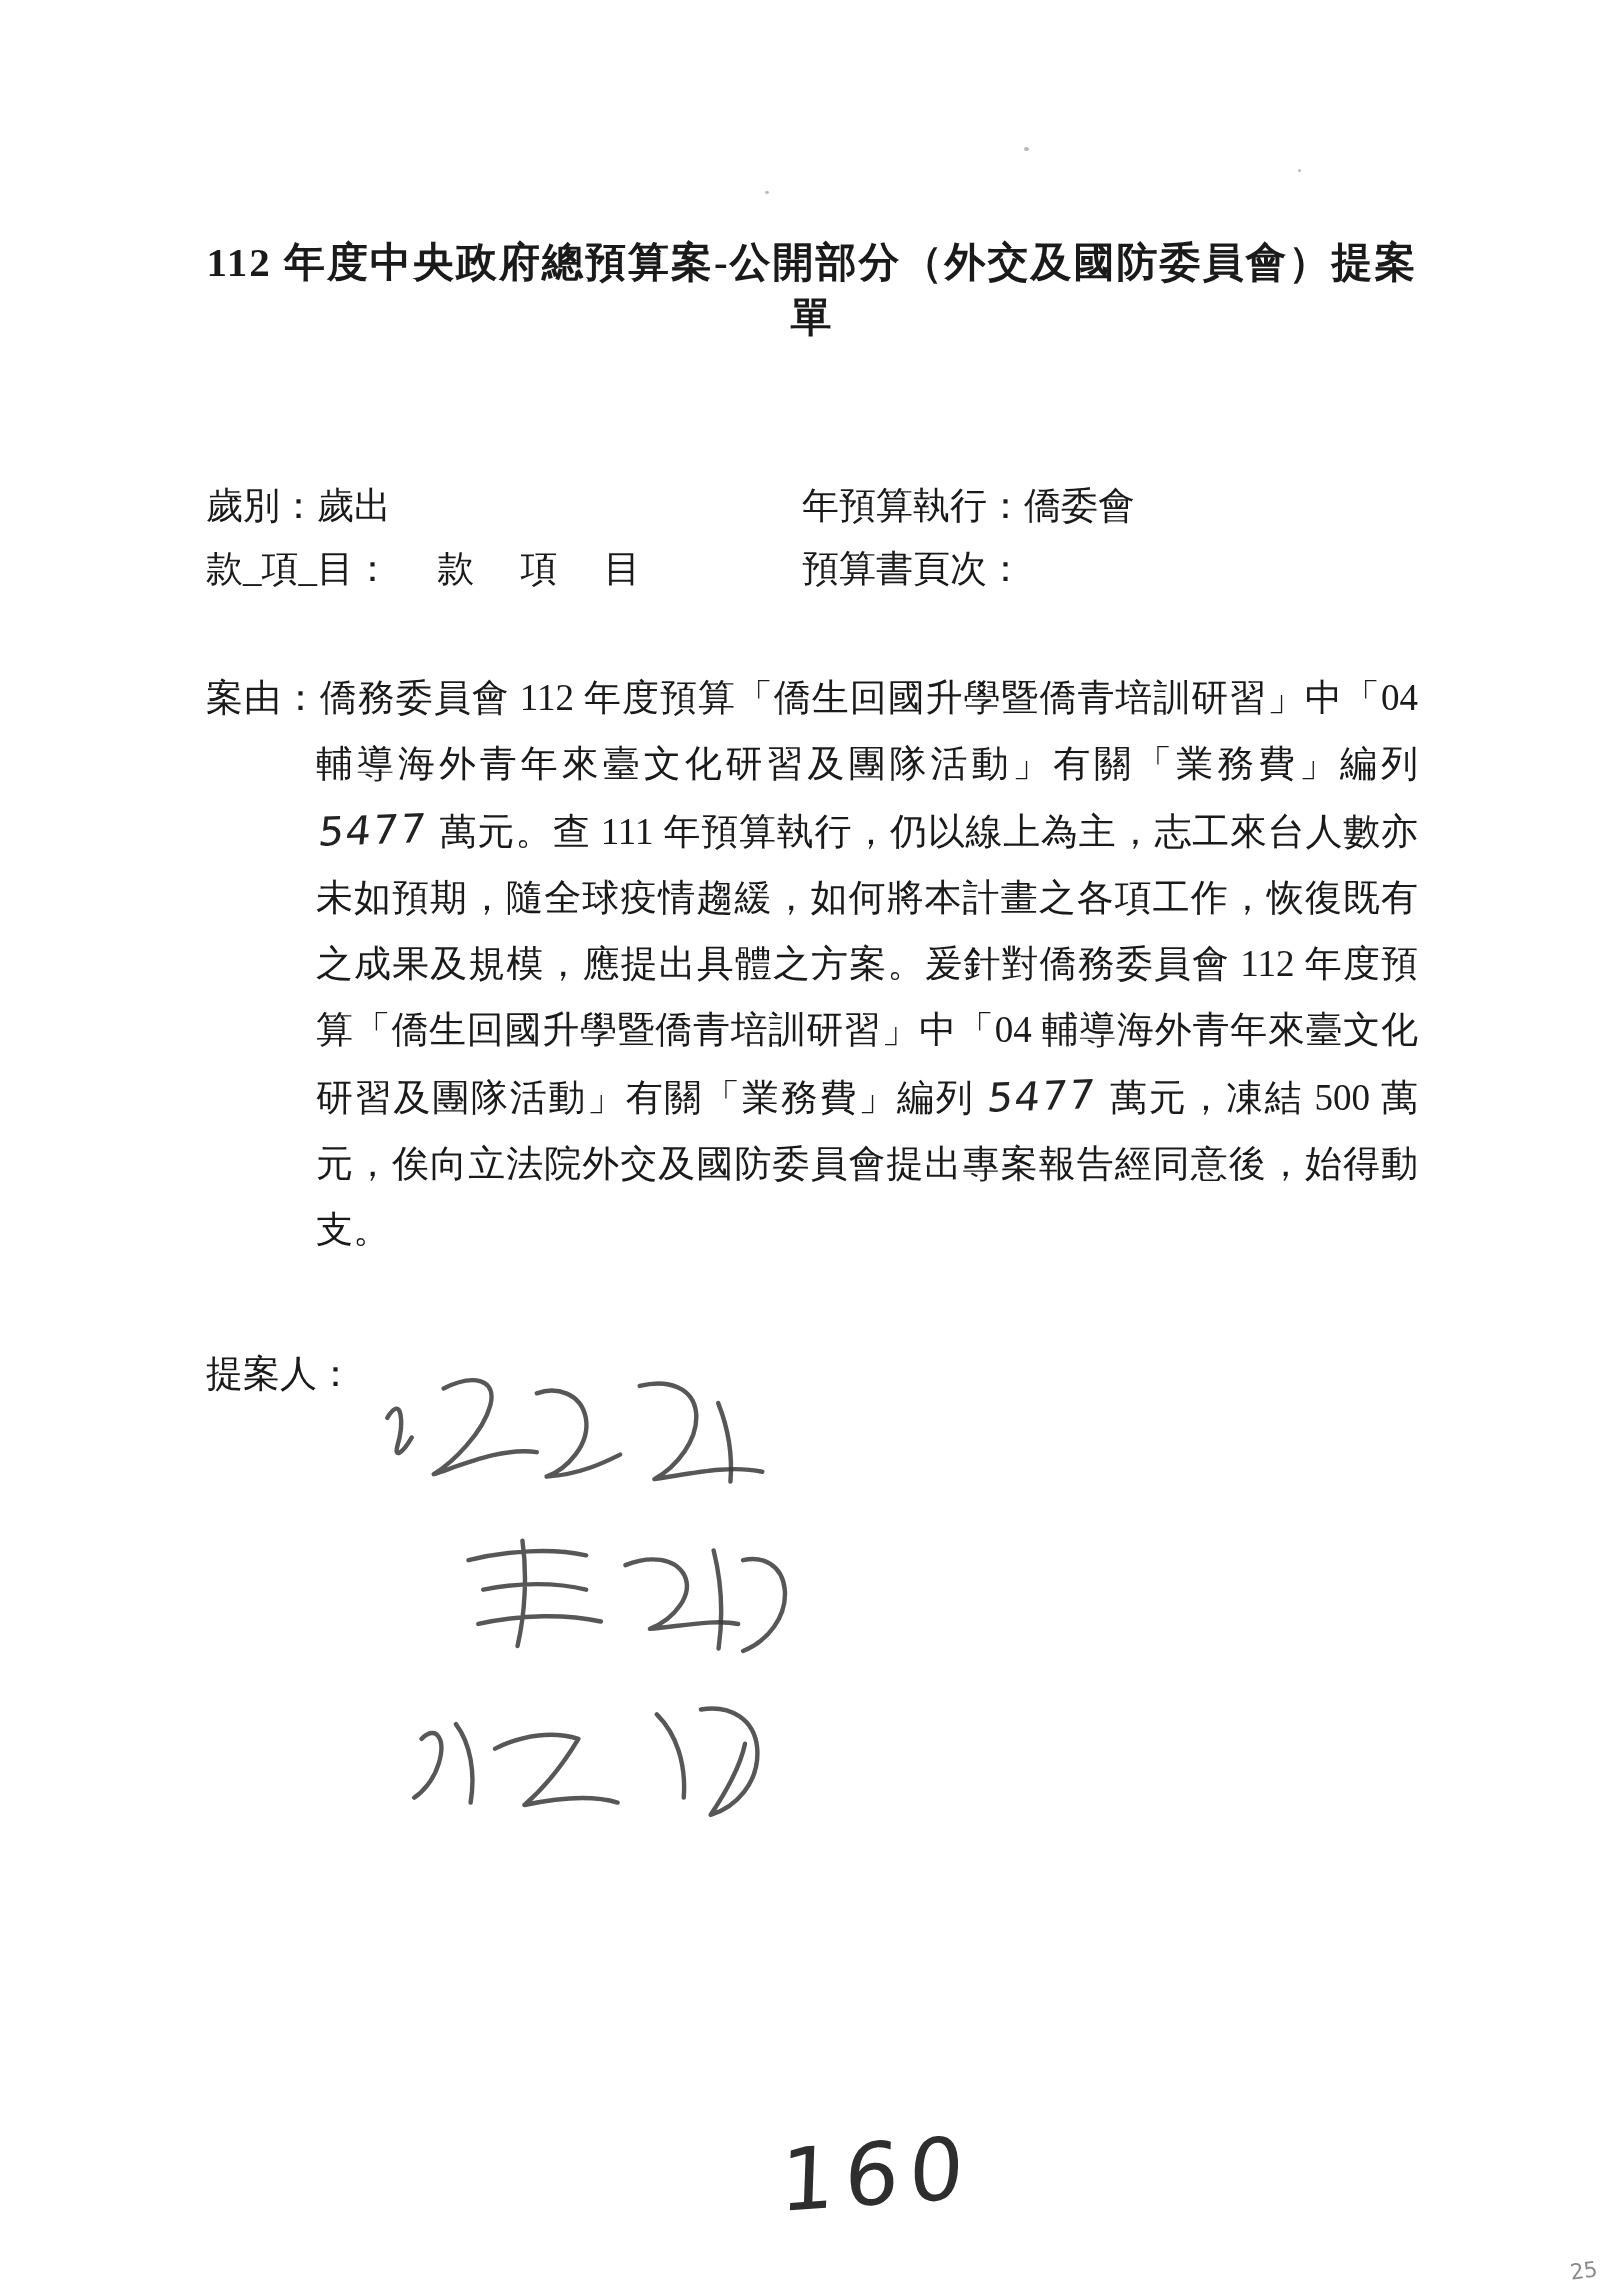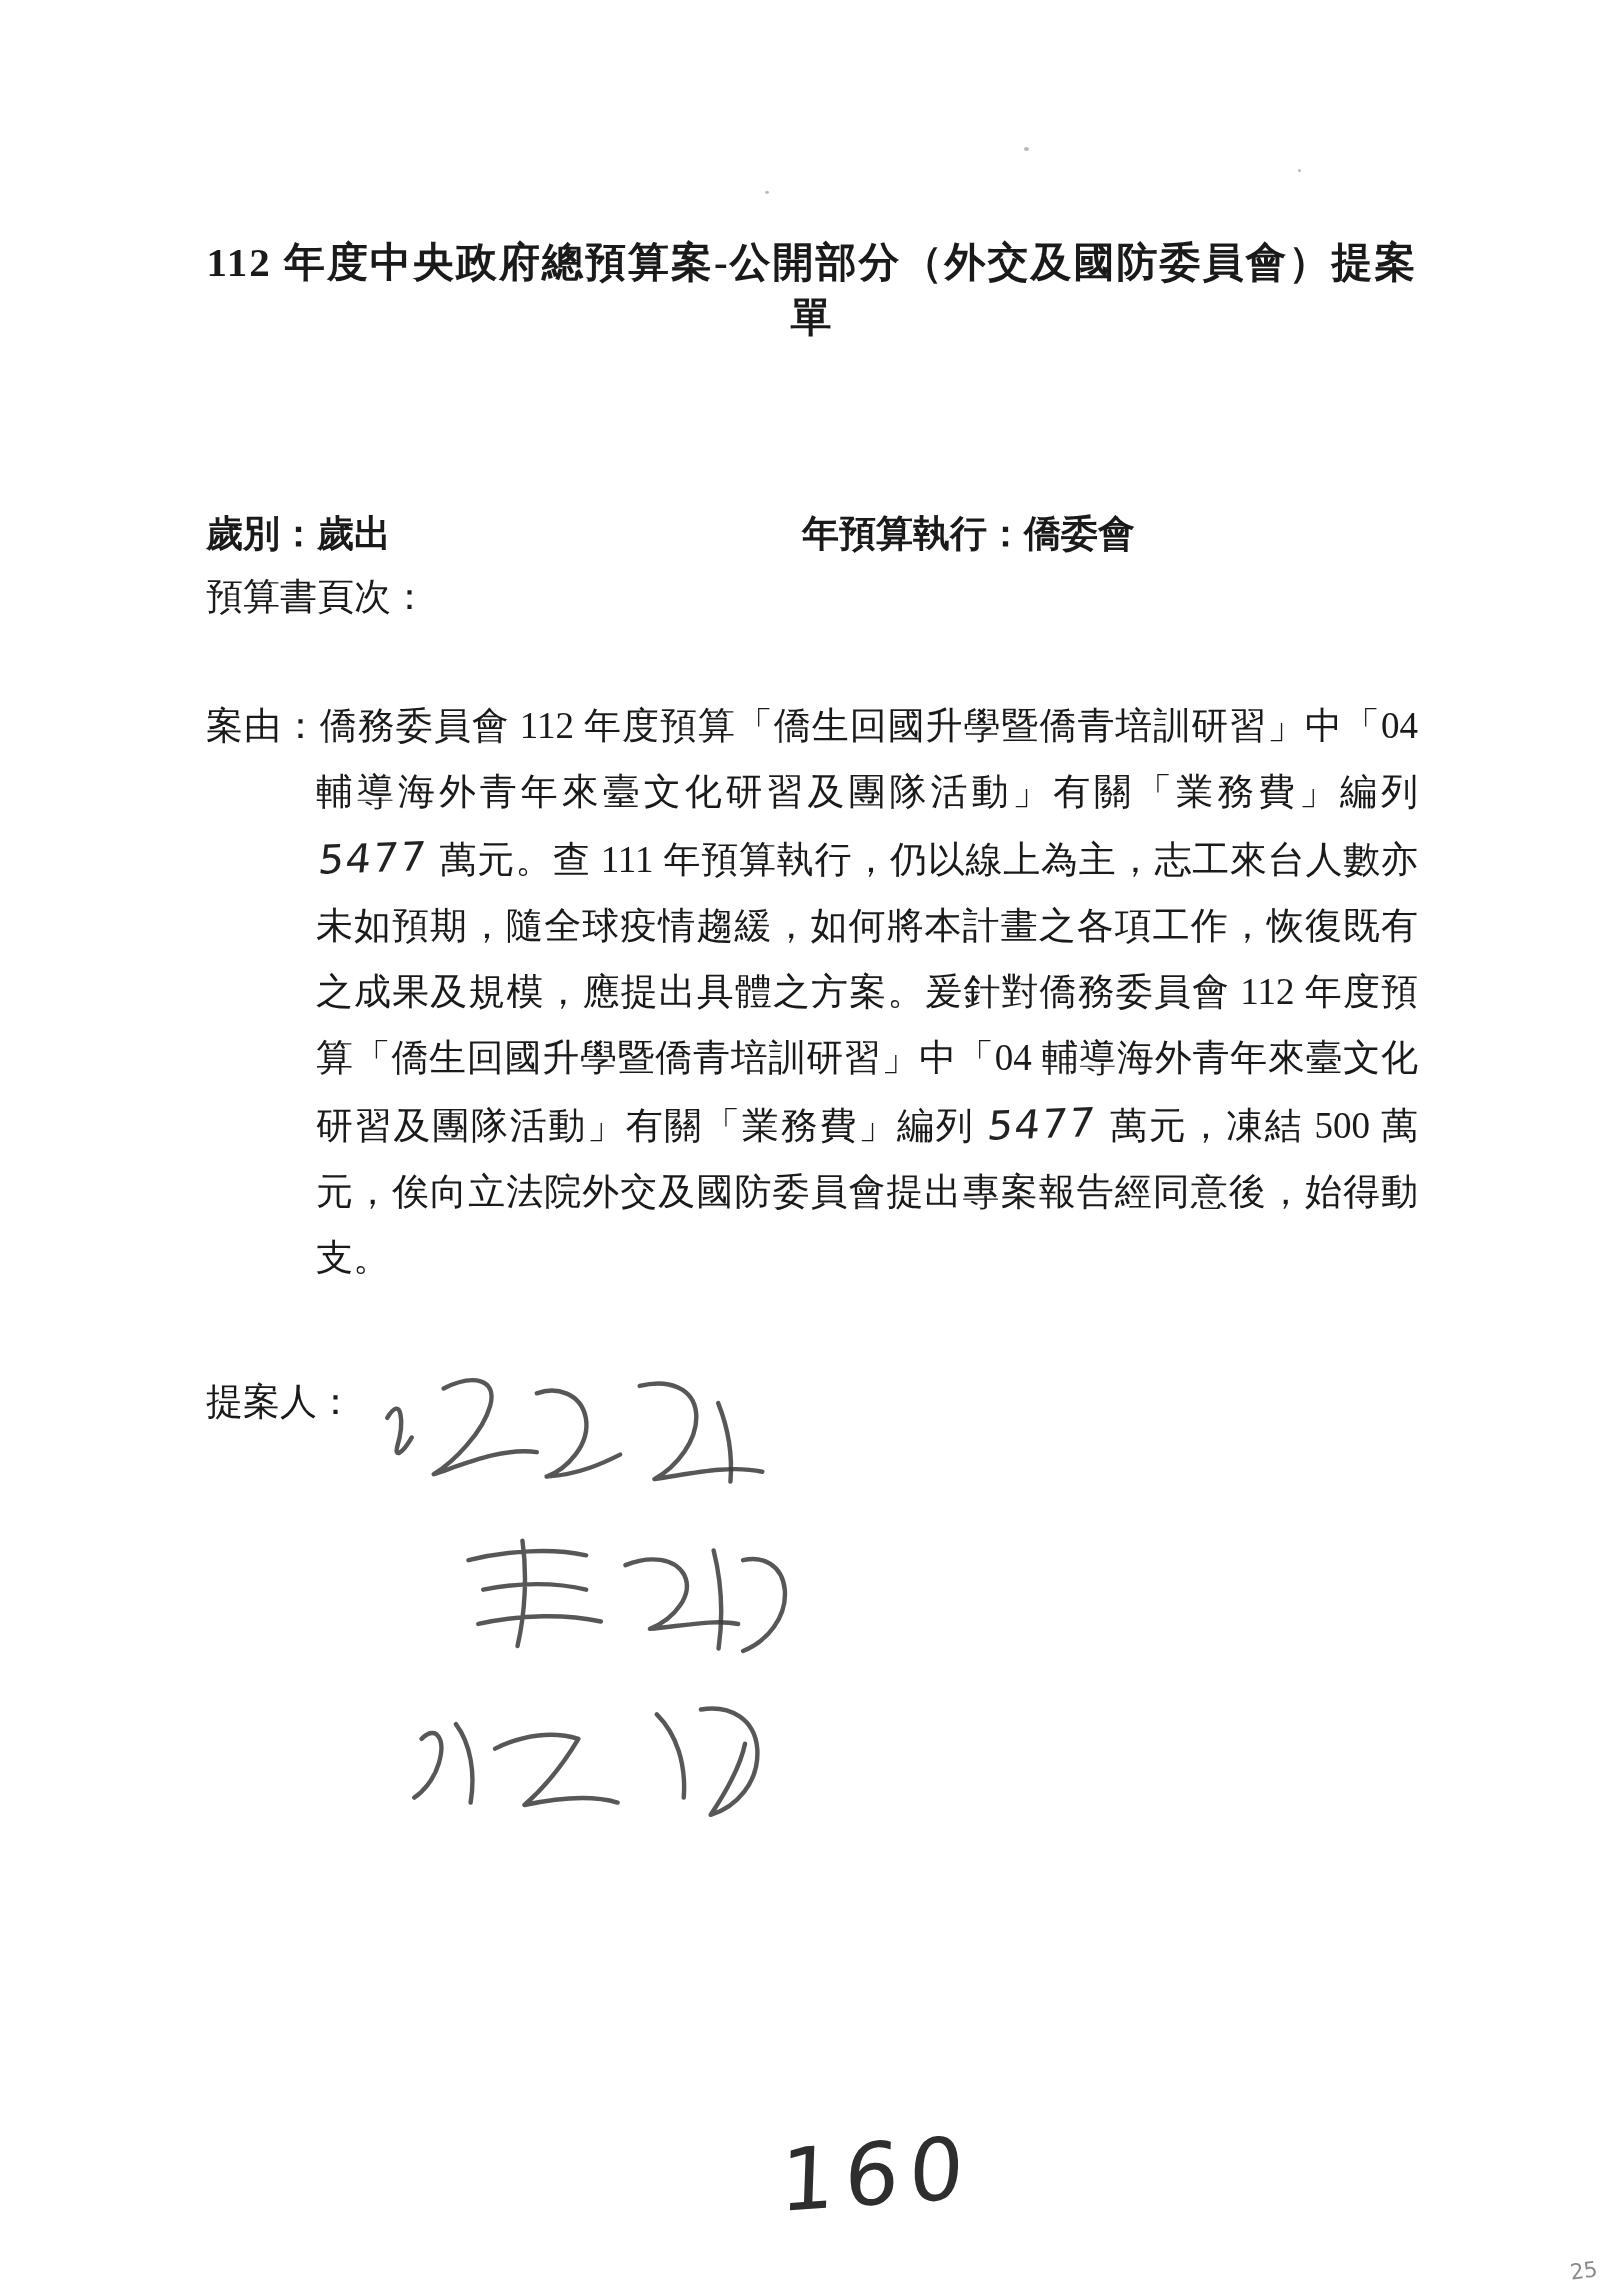--- a/index.html
+++ b/index.html
@@ -31,21 +31,21 @@
     display: flex;
     font-size: 37px;
     line-height: 1.0;
     margin-bottom: 25.5px;
     white-space: pre;
   }
   .field-row .left-col {
     width: 596px;
     flex: 0 0 auto;
   }
-  .bold { font-weight: bold; margin-top: 28px; }
+  .bold { font-weight: normal; }
   .case {
     margin-top: 78px;
     font-size: 37px;
     line-height: 66px;
     text-align: justify;
     padding-left: 110px;
     text-indent: -110px;
   }
   .handwritten {
     display: inline-block;
@@ -119,20 +119,21 @@
   <div class="content">
 
     <h1 class="doc-title">112 年度中央政府總預算案-公開部分（外交及國防委員會）提案單</h1>
 
     <div class="field-row">
       <span class="left-col bold">歲別：歲出</span>
       <span class="bold">年預算執行：僑委會</span>
     </div>
 
     <div class="field-row">
+      <span class="left-col">款_項_目：　 款　 項 　目</span>
       <span>預算書頁次：</span>
     </div>
 
 
 
     <p class="case">
       <span>案由：</span><span>僑務委員會 112 年度預算「僑生回國升學暨僑青培訓研習」中「04 輔導海外青年來臺文化研習及團隊活動」有關「業務費」編列 </span><span class="handwritten">5477</span><span> 萬元。查 111 年預算執行，仍以線上為主，志工來台人數亦未如預期，隨全球疫情趨緩，如何將本計畫之各項工作，恢復既有之成果及規模，應提出具體之方案。爰針對僑務委員會 112 年度預算「僑生回國升學暨僑青培訓研習」中「04 輔導海外青年來臺文化研習及團隊活動」有關「業務費」編列 </span><span class="handwritten">5477</span><span> 萬元，凍結 500 萬元，俟向立法院外交及國防委員會提出專案報告經同意後，始得動支。</span>
     </p>
 
     <div class="proposer">提案人：</div>

